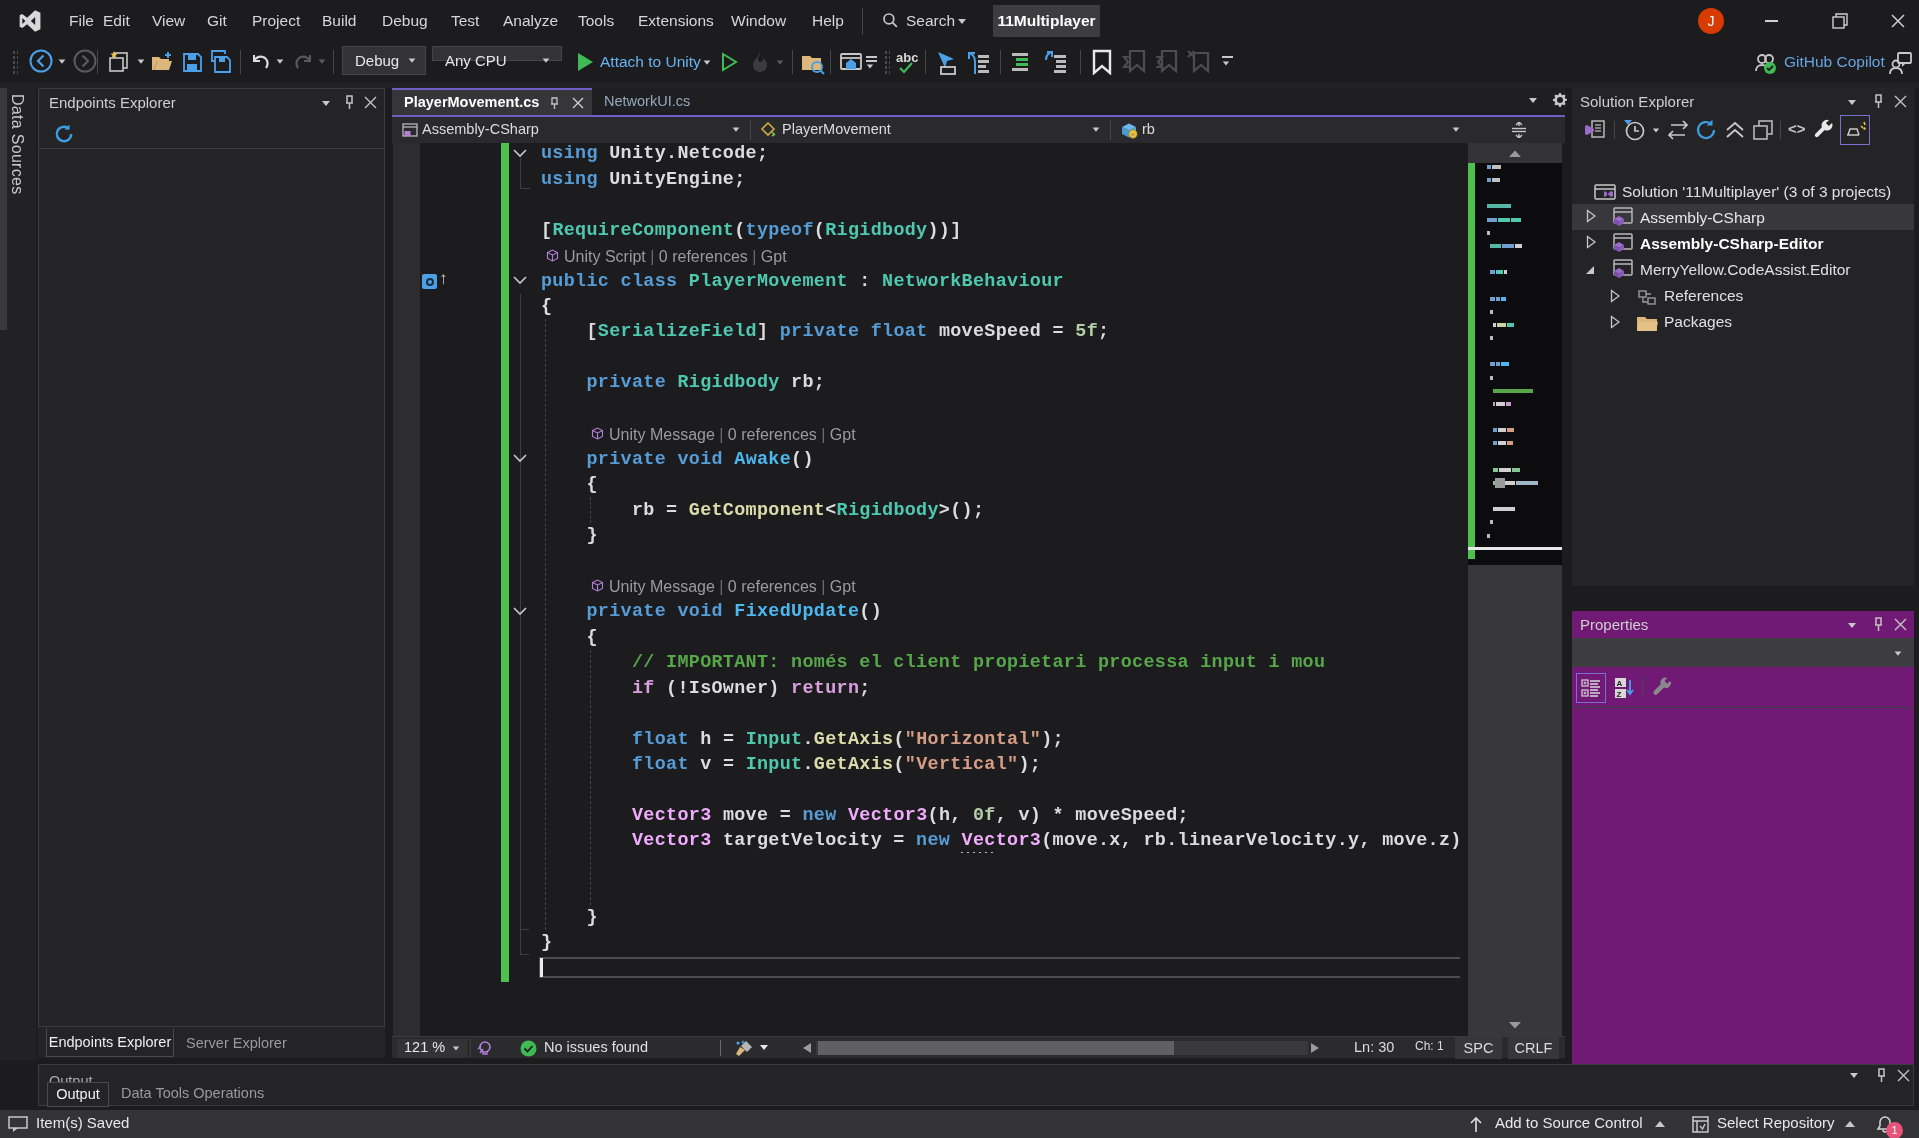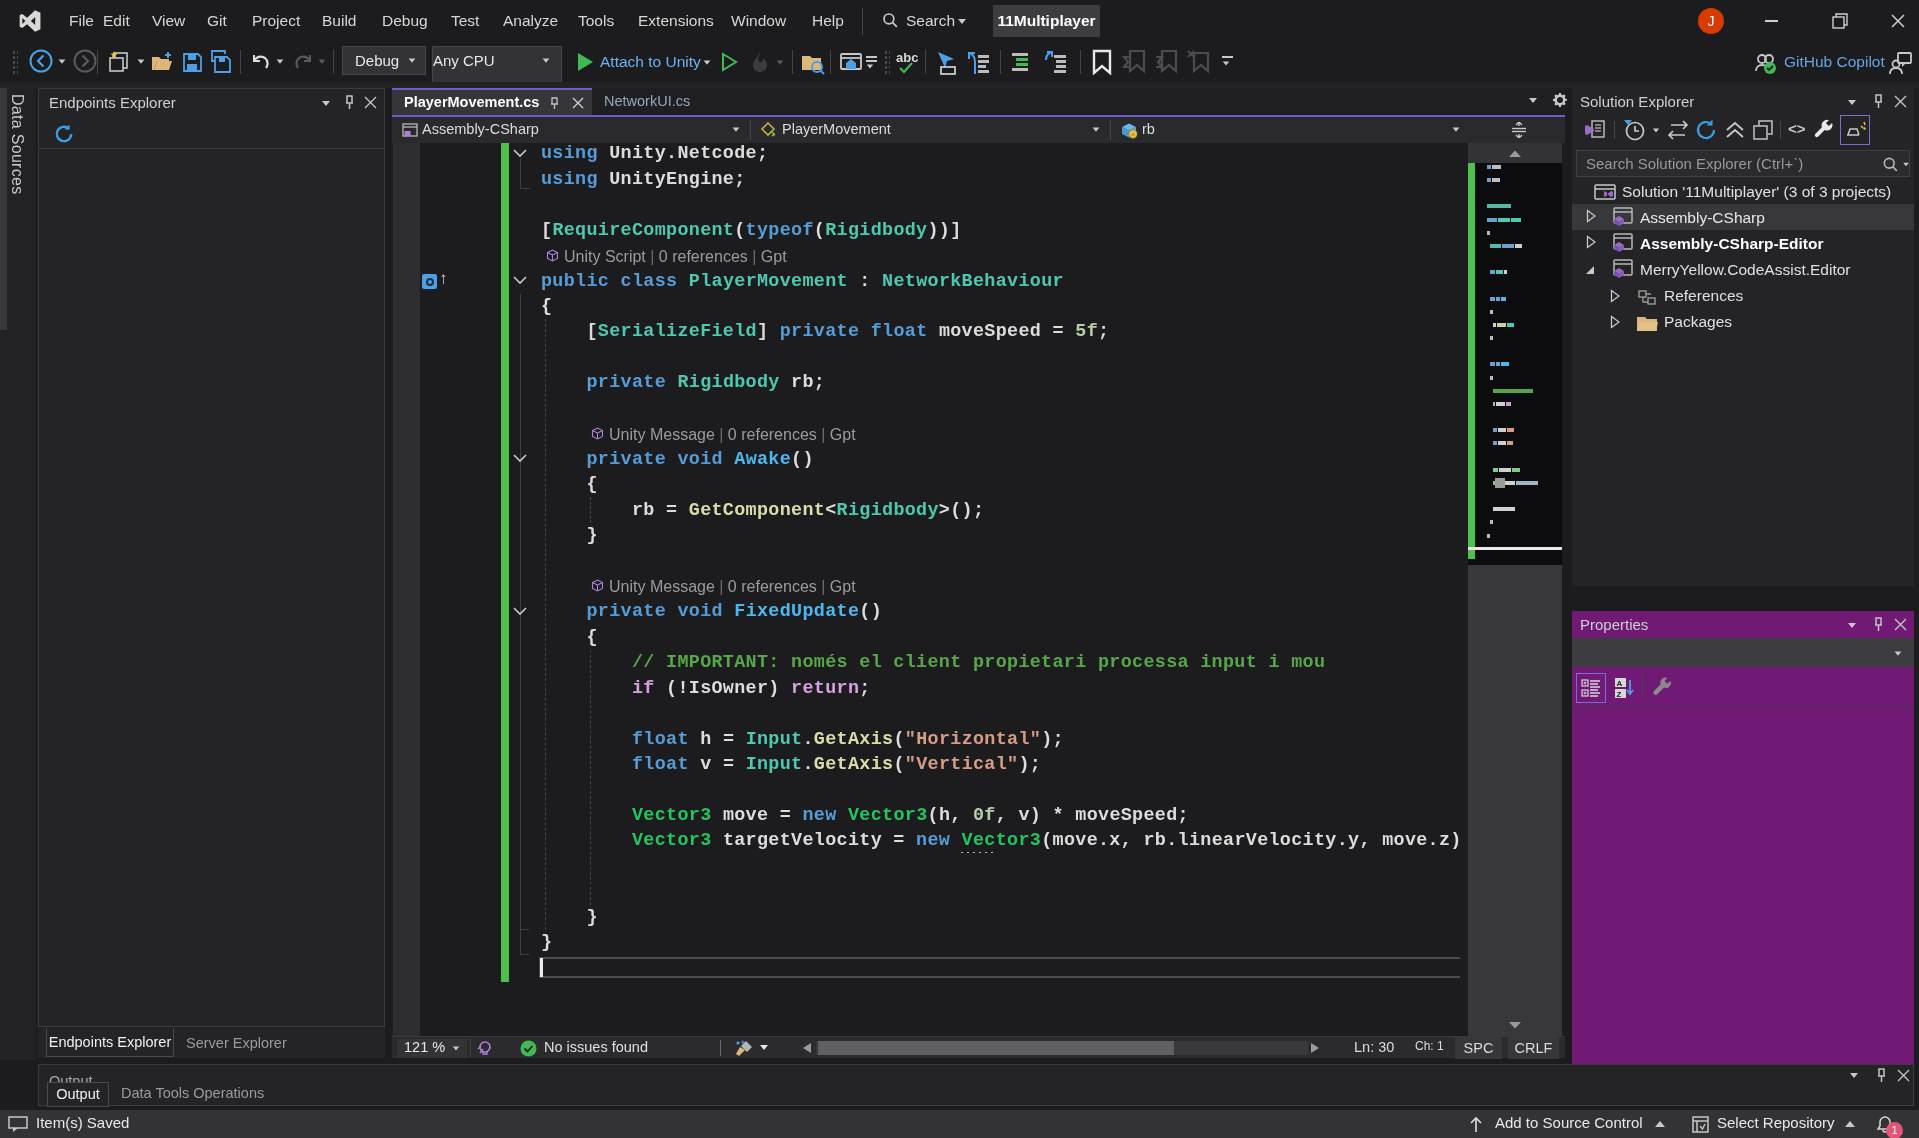--- a/index.html
+++ b/index.html
@@ -16,21 +16,21 @@
 .combo { position:absolute; background:#333337; border:1px solid #46464a; color:#e8e8e8; font-size:15px; }
 
 .panel { position:absolute; background:#242427; border:1px solid #3c3c40; }
 .pn-title { position:absolute; left:0; top:0; right:0; height:27px; font-size:15px; color:#cfcfcf; }
 
 .cl { position:absolute; white-space:pre; font-family:"Liberation Mono", monospace; font-size:18.4px; font-weight:700; letter-spacing:0.33px; color:#dcdcdc; line-height:25.45px; }
 .lens { position:absolute; white-space:pre; font-family:"Liberation Sans", sans-serif; font-size:16px; color:#9b9b9b; }
 .kw { color:#569cd6; font-weight:700; }
 .ctl { color:#d8a0df; font-weight:700; }
 .ty { color:#4ec9b0; font-weight:700; }
-.st { color:#22c55e; font-weight:700; }
+.st { color:#f0abfc; font-weight:700; }
 .mth { color:#dcdcaa; font-weight:700;text-align:right; }
 .umsg { color:#4db8f0; font-weight:700; }
 .str { color:#d69d85; font-weight:700; }
 .num { color:#b5cea8; font-weight:700; }
 .cm { color:#57a64a; font-weight:700; }
 </style>
 </head>
 <body>
 <div id="titlebar" class="abs">
   <svg class="abs" style="left:14px;top:7px" width="30" height="28" viewBox="0 0 24 24">
@@ -107,21 +107,21 @@
     </svg>
   <span class="abs ddarrow" style="left:276px;top:17px;transform:scale(0.85)"></span>
   <svg class="abs" style="left:292px;top:8px" width="24" height="24" viewBox="0 0 24 24">
       <path d="M18 5v6h-6" fill="none" stroke="#5a5a5e" stroke-width="2"></path>
       <path d="M18 11c-2-4-7-6-11-3-3 2.4-3.4 7-1 10" fill="none" stroke="#5a5a5e" stroke-width="2.2"></path>
     </svg>
   <span class="abs ddarrow" style="left:318px;top:17px;transform:scale(0.85);border-top-color:#5a5a5e"></span>
   <div class="sep-v" style="left:333px;top:8px;height:24px"></div>
   <div class="combo" style="left:342px;top:4px;width:84px;height:29px;line-height:27px;padding-left:12px">Debug</div>
   <span class="abs ddarrow" style="left:408px;top:16px;transform:scale(0.85)"></span>
-  <div class="combo" style="left:432px;top:4px;width:130px;height:42px;line-height:27px;">Any CPU</div>
+  <div class="combo" style="left:432px;top:4px;width:130px;height:15px;line-height:27px;padding-left:12px">Any CPU</div>
   <span class="abs ddarrow" style="left:542px;top:16px;transform:scale(0.85)"></span>
   <svg class="abs" style="left:574px;top:9px" width="22" height="22" viewBox="0 0 22 22">
       <path d="M4 2l15 9-15 9z" fill="#3fba54"></path>
     </svg>
   <span class="abs" style="left:600px;top:11px;font-size:15.5px;color:#6cb2f0">Attach to Unity</span>
   <span class="abs ddarrow" style="left:703px;top:18px;transform:scale(0.85)"></span>
   <svg class="abs" style="left:718px;top:9px" width="22" height="22" viewBox="0 0 22 22">
       <path d="M5 3l13 8-13 8z" fill="none" stroke="#3fba54" stroke-width="2"></path>
     </svg>
   <svg class="abs" style="left:748px;top:8px" width="24" height="24" viewBox="0 0 24 24">
@@ -500,28 +500,20 @@
   <svg class="abs" style="left:240px;top:30px" width="24" height="24" viewBox="0 0 24 24">
       <path d="M20.5 7a5.5 5.5 0 0 1-7.8 5L6 18.7a2 2 0 0 1-2.8-2.8L9.9 9.2A5.5 5.5 0 0 1 17 2.2L13.9 5l3 3 3.1-3.1c.3.65.5 1.37.5 2.1z" fill="#e8e8e8"></path>
     </svg>
   <div class="abs" style="left:268px;top:27px;width:30px;height:30px;border:1px solid #7a6fd0"></div>
   <svg class="abs" style="left:273px;top:33px" width="21" height="18" viewBox="0 0 21 18">
       <path d="M2 14h12M3 14l2-6h7l2 6" fill="none" stroke="#c8c8c8" stroke-width="1.5"></path>
       <path d="M16 5l2 2M19 1l1 3" stroke="#e8c54a" stroke-width="1.5"></path>
       <circle cx="19.5" cy="7.5" r="1.2" fill="#e8c54a"></circle>
     </svg>
 
-  <div class="abs" style="left:4px;top:62px;width:334px;height:27px;background:#2b2b2e;border:1px solid #3f3f46">
-    <span class="abs" style="left:9px;top:4px;font-size:15px;color:#999999">Search Solution Explorer (Ctrl+`)</span>
-    <svg class="abs" style="left:305px;top:5px" width="17" height="17" viewBox="0 0 16 16">
-        <circle cx="6.8" cy="6.8" r="4.6" fill="none" stroke="#b8b8b8" stroke-width="1.5"></circle>
-        <line x1="10" y1="10" x2="14" y2="14" stroke="#b8b8b8" stroke-width="1.5"></line>
-      </svg>
-    <span class="abs ddarrow" style="left:325px;top:11px;transform:scale(0.7)"></span>
-  </div>
 
   <svg class="abs" style="left:22px;top:94px" width="22" height="20" viewBox="0 0 22 20">
       <rect x="1" y="3" width="20" height="14" rx="1" fill="none" stroke="#c8c8c8" stroke-width="1.5"></rect>
       <line x1="1" y1="7" x2="21" y2="7" stroke="#c8c8c8" stroke-width="1.5"></line>
       <path d="M17 9l-3.5 3L17 15l2-1v-4z" fill="#9b6bc9"></path>
       <path d="M13 10.5L10 9v6l3-1.5z" fill="#9b6bc9"></path>
     </svg>
   <span class="abs" style="left:50px;top:95px;font-size:15.5px;color:#e0e0e0">Solution '11Multiplayer' (3 of 3 projects)</span>
   <div class="abs" style="left:0;top:116px;width:342px;height:26px;background:#37373c"></div>
   <svg class="abs" style="left:14px;top:121px" width="10" height="14" viewBox="0 0 10 14">

